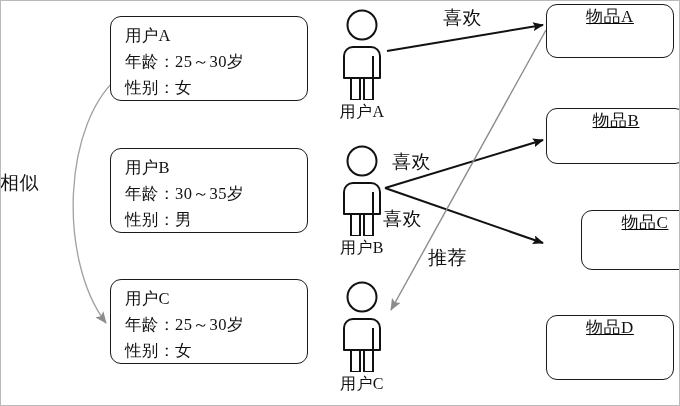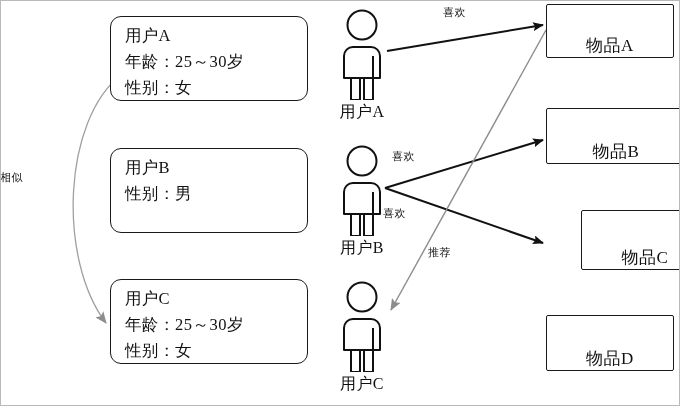--- a/index.html
+++ b/index.html
@@ -51,25 +51,26 @@
     letter-spacing: 0.2px;
   }
   .user-card .line .val {
     letter-spacing: 0.5px;
   }
   
   .item-card {
     position: absolute;
     box-sizing: border-box;
     border: 1.6px solid #1a1a1a;
-    border-radius: 2px;
+    border-radius: 11px;
     background: #fff;
     display: flex;
-    align-items: flex-end;
+    align-items: flex-start;
     justify-content: center;
+    text-decoration: underline;
   }
   .item-card .item-label {
     font-size: 17px;
     color: #111;
     letter-spacing: 0.5px;
     white-space: nowrap;
   }
   
   .person {
     position: absolute;
@@ -83,21 +84,21 @@
     transform: translateX(-50%);
     top: 94px;
     font-size: 16px;
     color: #111;
     white-space: nowrap;
     letter-spacing: 0.4px;
   }
   
   .edge-label {
     position: absolute;
-    font-size: 11px;
+    font-size: 19px;
     color: #111;
     white-space: nowrap;
     letter-spacing: 0.5px;
   }
 </style>
 </head>
 <body>
 
 <div id="canvas">
 
@@ -128,20 +129,23 @@
       <span>年龄：</span><span class="val">25～30岁</span>
     </div>
     <div class="line">
       <span>性别：</span><span class="val">女</span>
     </div>
   </div>
 
   <div class="user-card" style="left:110px; top:148px; width:198px; height:85px;">
     <div class="line">用户B</div>
     <div class="line">
+      <span>年龄：</span><span class="val">30～35岁</span>
+    </div>
+    <div class="line">
       <span>性别：</span><span class="val">男</span>
     </div>
   </div>
 
   <div class="user-card" style="left:110px; top:279px; width:198px; height:85px;">
     <div class="line">用户C</div>
     <div class="line">
       <span>年龄：</span><span class="val">25～30岁</span>
     </div>
     <div class="line">
@@ -178,21 +182,21 @@
 
   <div class="item-card" style="left:546px; top:4px; width:128px; height:54px;">
     <span class="item-label">物品A</span>
   </div>
   <div class="item-card" style="left:546px; top:108px; width:140px; height:56px;">
     <span class="item-label">物品B</span>
   </div>
   <div class="item-card" style="left:546px; top:210px; width:128px; height:60px;margin-left:35px;">
     <span class="item-label">物品C</span>
   </div>
-  <div class="item-card" style="left:546px; top:315px; width:128px; height:56px;">
+  <div class="item-card" style="left:546px; top:315px; width:128px; height:65px;">
     <span class="item-label">物品D</span>
   </div>
 
   <div class="edge-label" style="left:0; top:170px;">相似</div>
 
   <div class="edge-label" style="left:443px; top:5px;">喜欢</div>
 
   <div class="edge-label" style="left:392px; top:149px;">喜欢</div>
 
   <div class="edge-label" style="left:383px; top:206px;">喜欢</div>

